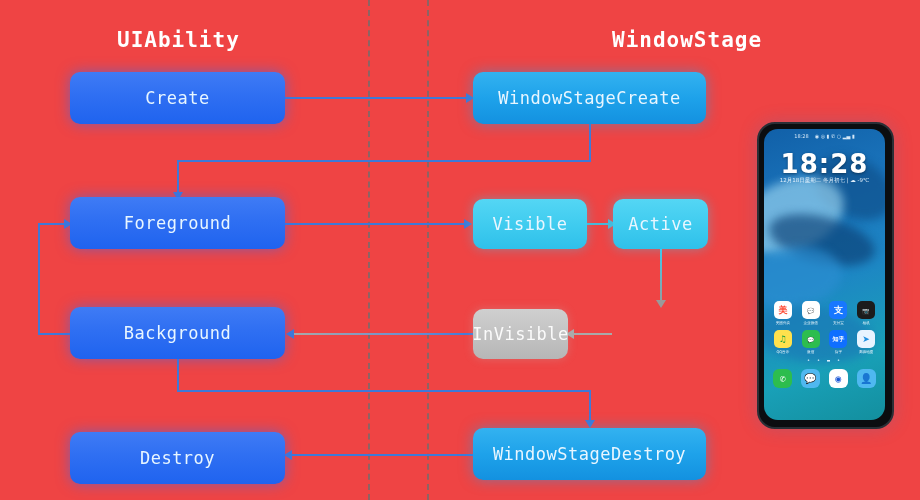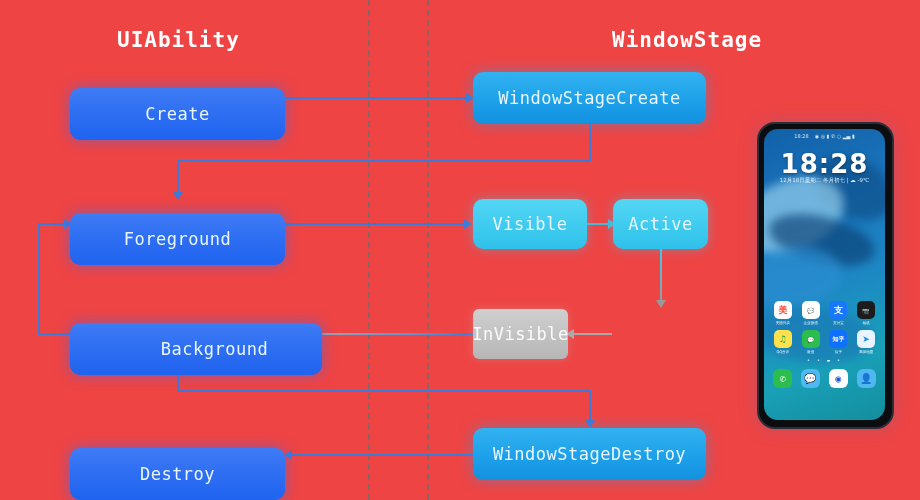--- a/index.html
+++ b/index.html
@@ -12,21 +12,21 @@
 
   .col-title{position:absolute;color:#fff;font-weight:bold;font-size:21px;
              letter-spacing:1px;white-space:nowrap;
              font-family:"DejaVu Sans Mono","Liberation Mono",monospace;}
 
   .node{position:absolute;border-radius:10px;display:flex;align-items:center;
         justify-content:center;color:#e8f6ff;font-size:17px;letter-spacing:.5px;
         white-space:nowrap;
         font-family:"DejaVu Sans Mono","Liberation Mono",monospace;}
   .node.blue{background:linear-gradient(180deg,#3f7bf5 0%,#2f6ff2 45%,#1f63ef 100%);
-             box-shadow:0 0 14px rgba(45,110,245,.55);margin-top:16px;}
+             box-shadow:0 0 14px rgba(45,110,245,.55);}
   .node.azure{background:linear-gradient(180deg,#33b2f0 0%,#1ea2ea 50%,#1391e0 100%);
               box-shadow:0 0 14px rgba(30,160,235,.5);}
   .node.cyan{background:linear-gradient(180deg,#54d6f4 0%,#3ecbef 55%,#2fc0ea 100%);
              box-shadow:0 0 12px rgba(62,200,238,.45);}
   .node.gray{background:linear-gradient(180deg,#cfcfcf 0%,#c2c2c2 55%,#b6b6b6 100%);
              color:#fbfbfb;box-shadow:0 0 10px rgba(190,190,190,.3);}
 
   .ln{position:absolute;background:#3f79d8;}
   .ln.h{height:2px;}
   .ln.v{width:2px;}
@@ -131,27 +131,27 @@
   <div class="ln v" style="left:177px;top:359px;height:33px;"></div>
   <div class="ln h" style="left:177px;top:390px;width:414px;"></div>
   <div class="ln v" style="left:589px;top:390px;height:32px;"></div>
   <div class="arw down" style="left:585px;top:420px;"></div>
 
   <div class="ln h" style="left:292px;top:454px;width:182px;"></div>
   <div class="arw left" style="left:284px;top:450px;"></div>
 
   <div class="node blue" style="left:70px;top:72px;width:215px;height:52px;">Create</div>
   <div class="node blue" style="left:70px;top:197px;width:215px;height:52px;">Foreground</div>
-  <div class="node blue" style="left:70px;top:307px;width:215px;height:52px;padding-left:37px;">Background</div>
+  <div class="node blue" style="left:70px;top:307px;width:215px;height:52px;">Background</div>
   <div class="node blue" style="left:70px;top:432px;width:215px;height:52px;text-align:right;">Destroy</div>
 
   <div class="node azure" style="left:473px;top:72px;width:233px;height:52px;">WindowStageCreate</div>
   <div class="node cyan" style="left:473px;top:199px;width:114px;height:50px;">Visible</div>
   <div class="node cyan" style="left:613px;top:199px;width:95px;height:50px;">Active</div>
-  <div class="node gray" style="left:473px;top:309px;width:95px;height:50px;border-radius:6px;">InVisible</div>
+  <div class="node gray" style="left:473px;top:309px;width:95px;height:50px;">InVisible</div>
   <div class="node azure" style="left:473px;top:428px;width:233px;height:52px;">WindowStageDestroy</div>
 
   <div id="phone">
     <div id="screen">
       <div class="swirl" id="sw4"></div>
       <div class="swirl" id="sw1"></div>
       <div class="swirl" id="sw2"></div>
       <div class="swirl" id="sw3"></div>
       <div class="swirl" id="sw5"></div>
 

